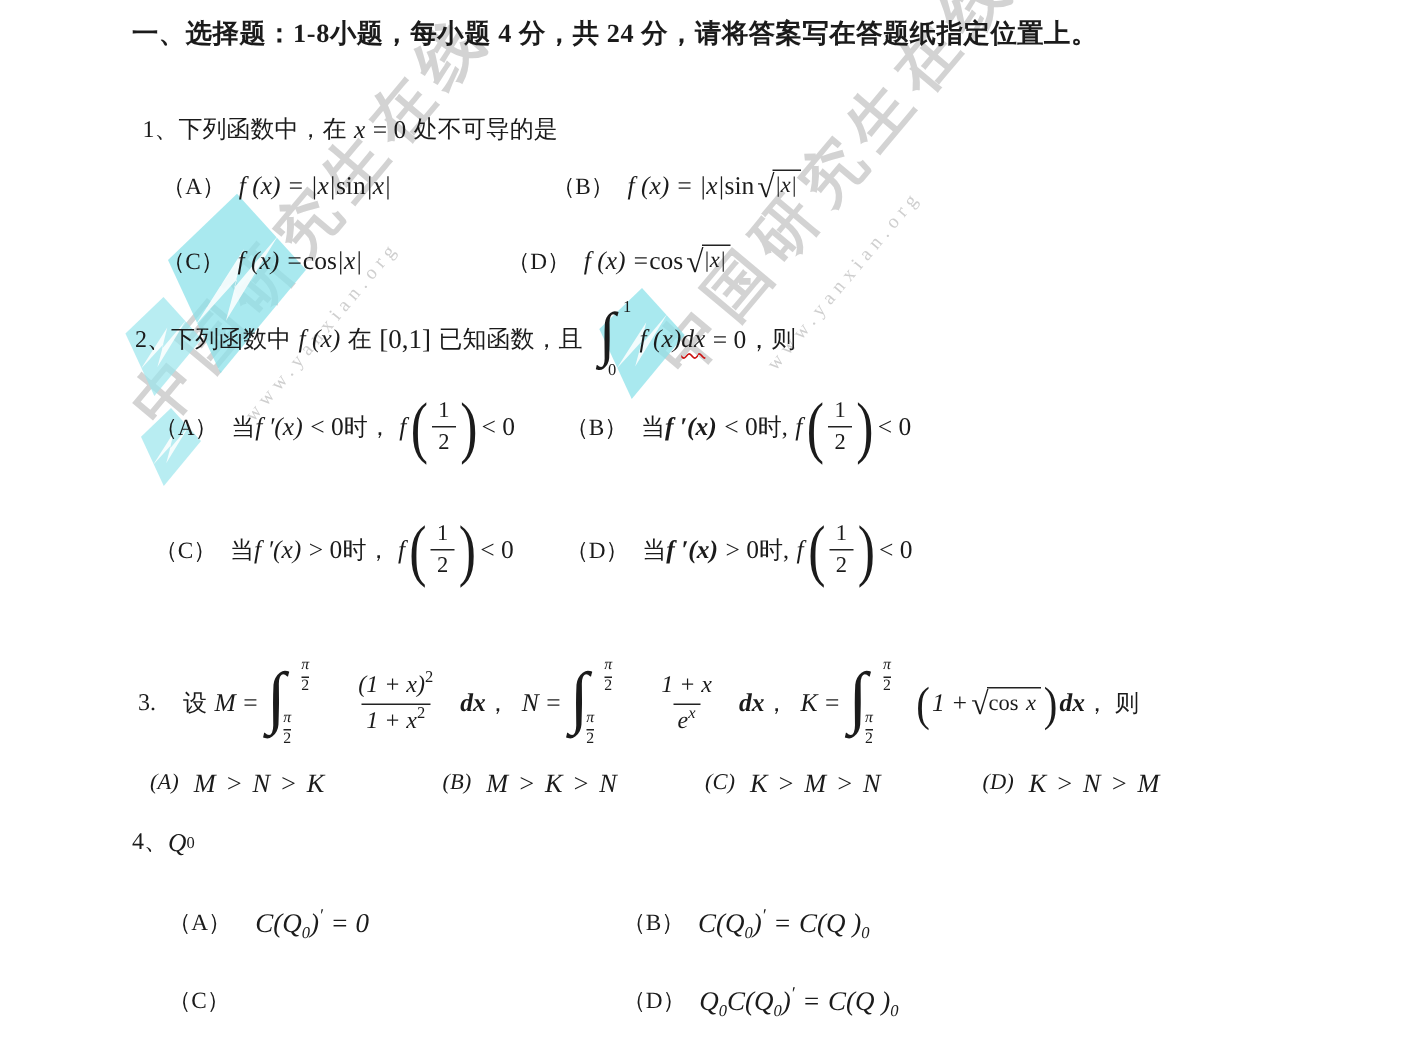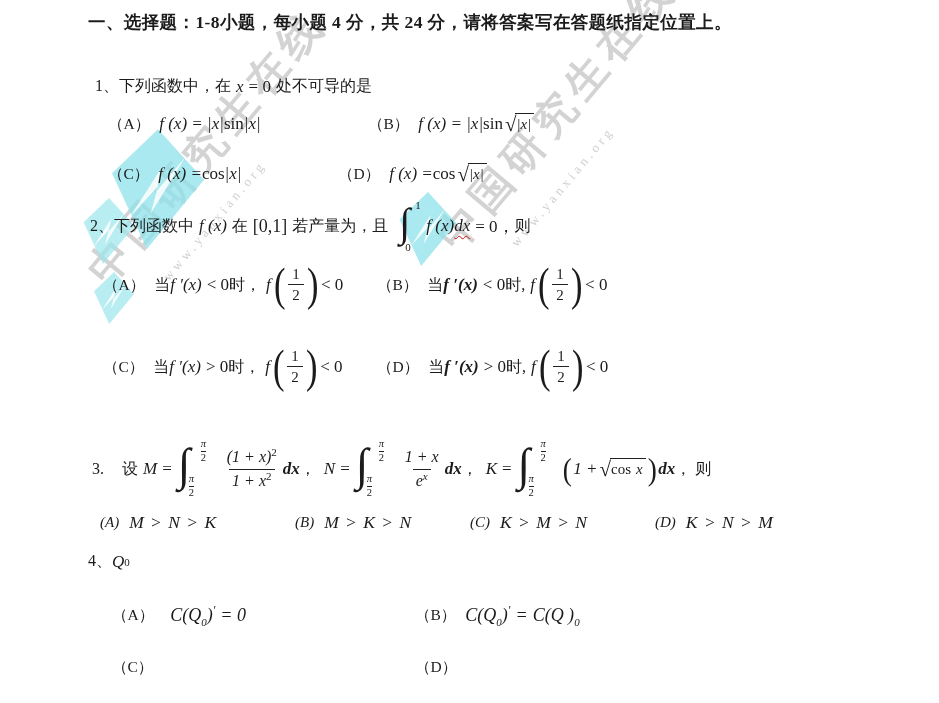--- a/index.html
+++ b/index.html
@@ -54,21 +54,21 @@
   .il2{position:absolute;left:11px;top:42px;font-size:11px;}
   
   .int3{position:relative;display:inline-block;width:42px;height:62px;margin:0 1px;}
   .isg3{position:absolute;left:0;top:0;font-size:46px;line-height:54px;}
   .iup{position:absolute;left:21px;top:1px;}
   .ilo{position:absolute;left:9px;top:36px;}
   .mf{display:inline-flex;flex-direction:column;align-items:center;line-height:1;font-size:10.5px;}
   .mfn{font-style:italic;padding:0 2px 1px;}
   .mfd{border-top:1px solid #222;padding-top:1px;font-style:normal;}
   
-  .bfrac{display:inline-flex;flex-direction:column;align-items:center;margin:0 3px;font-size:16px;}
+  .bfrac{display:inline-flex;flex-direction:column;align-items:center;margin:0 15px;font-size:16px;}
   .bn{padding:0 3px 2px;line-height:1.15;}
   .bd{border-top:1.3px solid #222;padding:2px 3px 0;line-height:1.15;}
   .q3lbl{font-size:15px;font-style:italic;margin-right:10px;}
   .q3val{font-size:17.5px;font-style:italic;letter-spacing:1px;font-weight:500;}
 </style>
 </head>
 <body>
 
 <div class="page">
 
@@ -136,21 +136,21 @@
     </div>
   </div>
 
   <div>
     <div class="row" style="left:90px;top:198px;height:56px;">
       <span class="cjk">2、</span>
         <span class="cjk">下列函数中</span>
       <span class="m it gapl gapr">f (x)</span>
       <span class="cjk">在</span>
       <span class="m gapl gapr" style="font-size:18px;">[0,1]</span>
-      <span class="cjk">若产量为，且</span>
+      <span class="cjk">已知函数，且</span>
       <span class="int2">
         <span class="isg2">∫</span>
         <span class="iu2">1</span>
         <span class="il2">0</span>
       </span>
       <span class="m it">f (x)</span>
         <span class="m it sqg">dx</span>
       <span class="m gapl">= 0，</span>
       <span class="cjk">则</span>
     </div>
@@ -315,16 +315,17 @@
     </div>
     <div class="row" style="left:415px;top:596px;height:38px;">
       <span class="lbl">（B）</span>
       <span class="m it" style="font-size:18px;"><span>C(Q</span><span class="sub">0</span><span>)</span><span class="psup">′</span><span class="gapl gapr">=</span><span>C(Q )</span><span class="sub">0</span></span>
     </div>
     <div class="row" style="left:112px;top:646px;height:42px;">
       <span class="lbl" style="margin-right:16px;">（C）</span>
     </div>
     <div class="row" style="left:415px;top:646px;height:42px;">
       <span class="lbl">（D）</span>
+      <span class="m it" style="font-size:18px;"><span>Q</span><span class="sub">0</span><span>C(Q</span><span class="sub">0</span><span>)</span><span class="psup">′</span><span class="gapl gapr">=</span><span>C(Q )</span><span class="sub">0</span></span>
     </div>
   </div>
 
 </div>
 
 </body></html>

